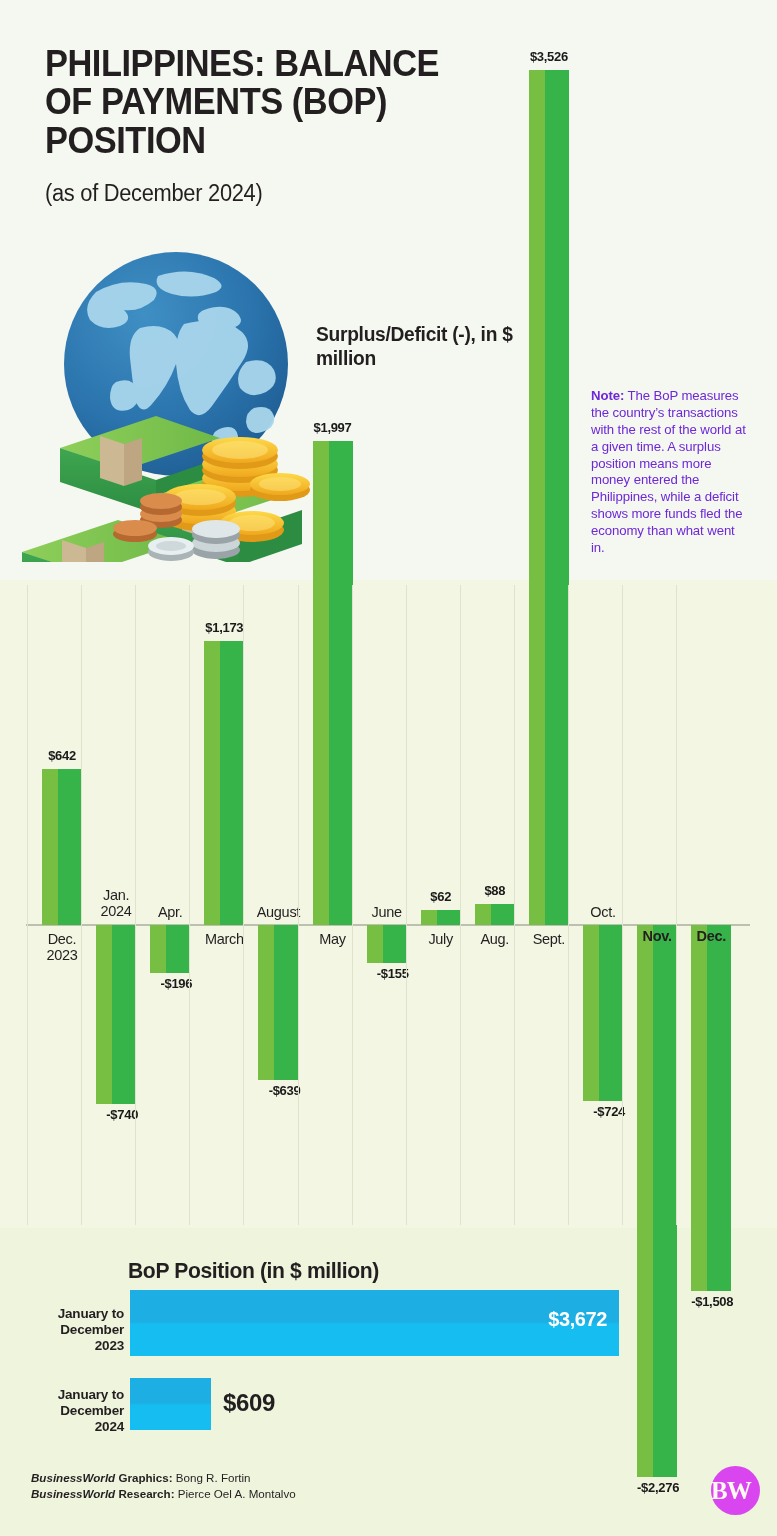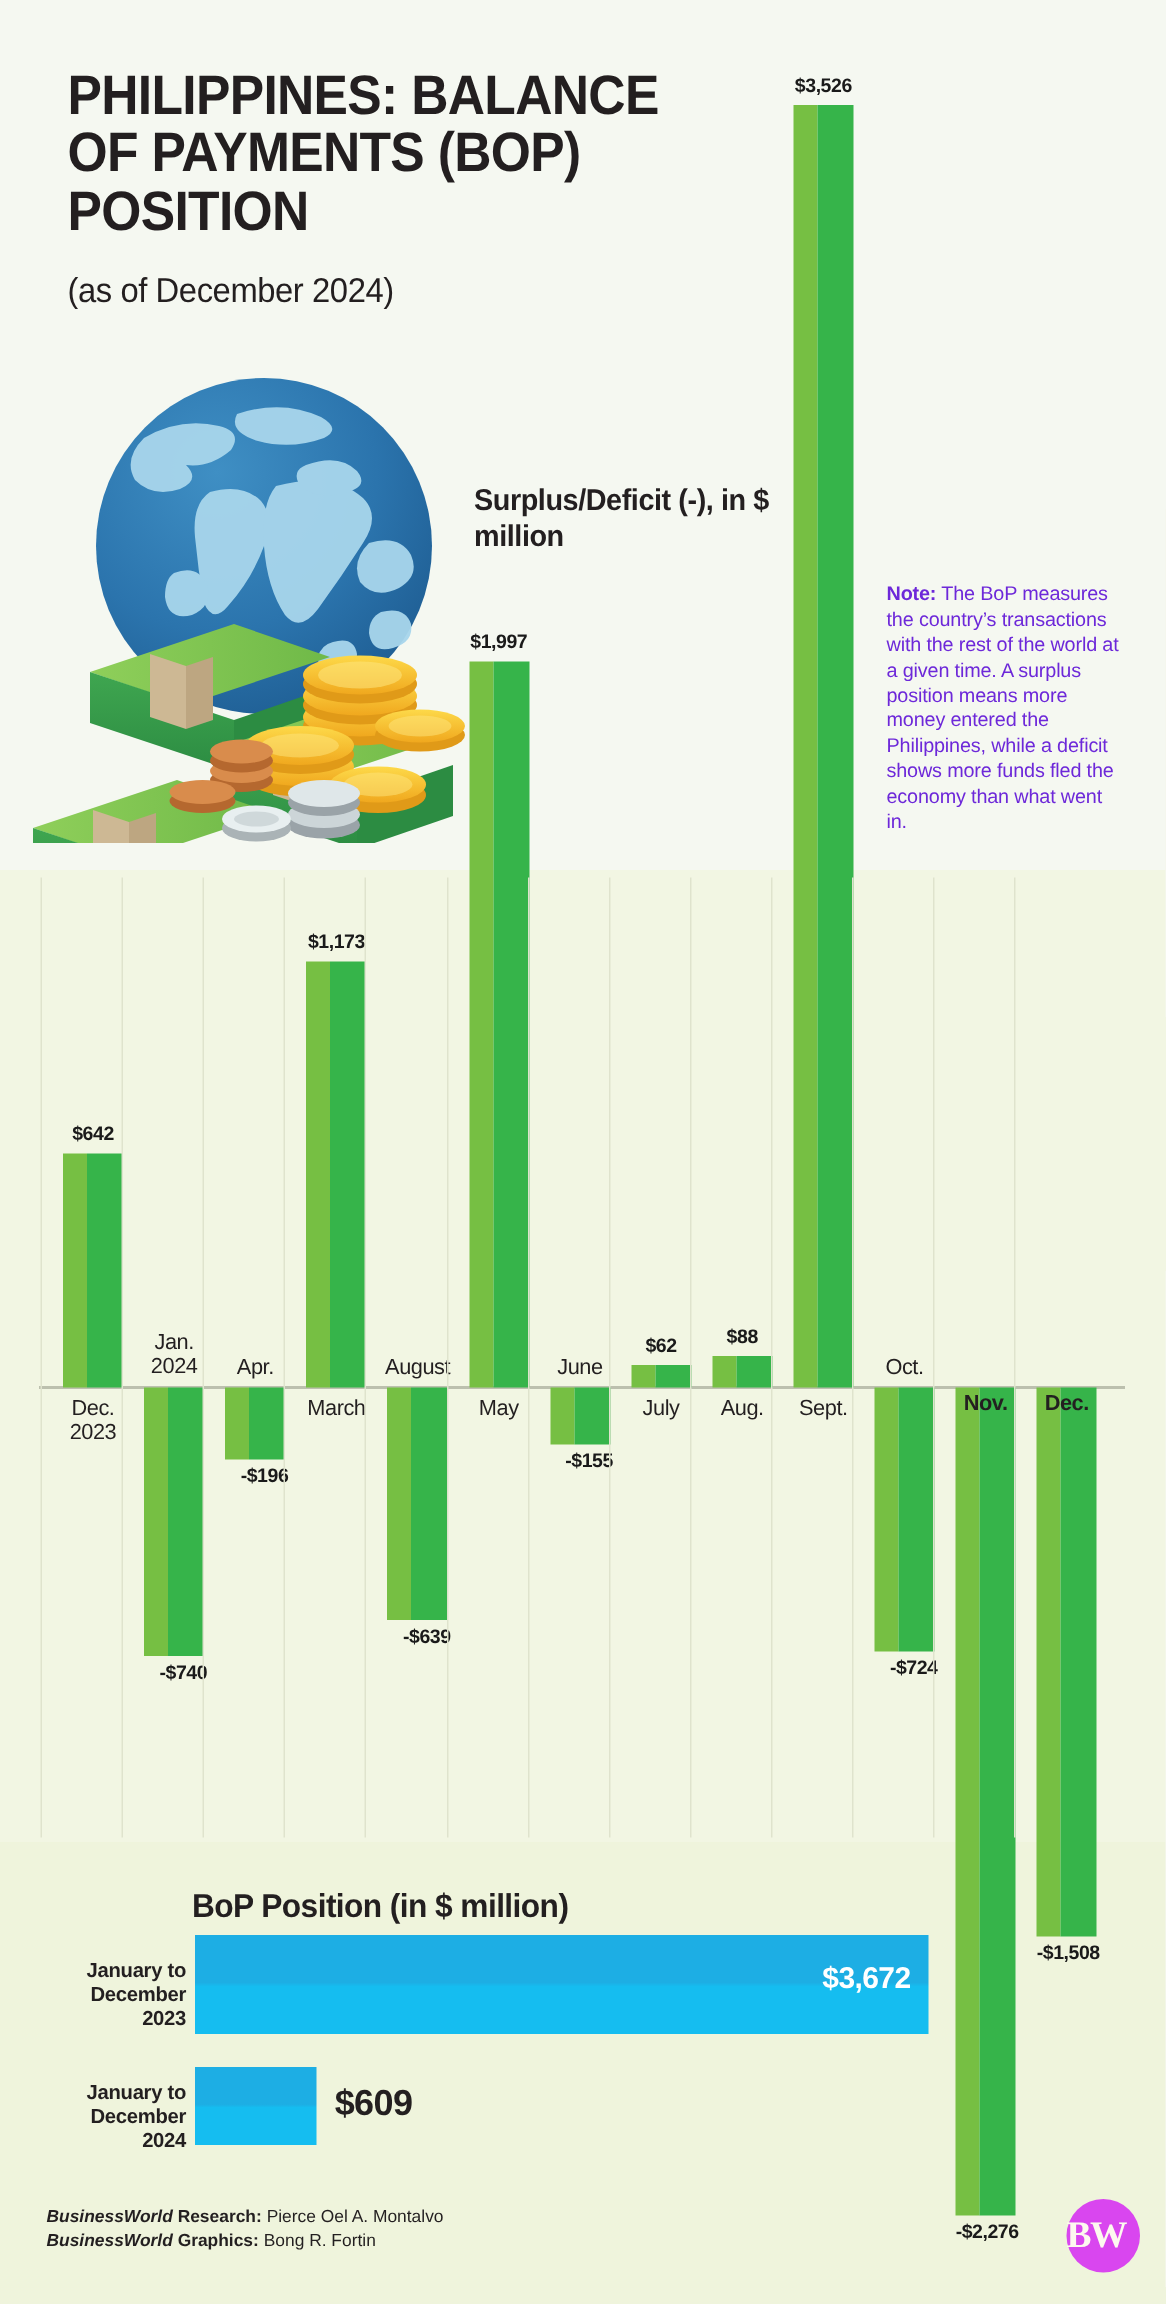--- a/index.html
+++ b/index.html
@@ -353,27 +353,27 @@
       <div class="bop-bar" style="left: 130px; top: 1290px; width: 489px; height: 66px;"></div>
       <div class="bop-val-in" style="left: 607px; transform: translateX(-100%); top: 1308px;">$3,672</div>
       <div class="bop-cat" style="top: 1387px; left: 30px; width: 94px;">January to<br>December 2024</div>
       <div class="bop-bar" style="left: 130px; top: 1378px; width: 81.1005px; height: 52px;"></div>
       <div class="bop-val-out" style="left: 223.1px; top: 1389px;">$609</div>
     </div>
 
   <div class="footer">
     <div>
       <i>BusinessWorld</i>
+      <b><span>Graphics</span>:</b>
+      <span>Bong R. Fortin</span>
+    </div>
+    <div>
+      <i>BusinessWorld</i>
       <b><span>Research</span>:</b>
       <span>Pierce Oel A. Montalvo</span>
     </div>
-    <div>
-      <i>BusinessWorld</i>
-      <b><span>Graphics</span>:</b>
-      <span>Bong R. Fortin</span>
-    </div>
   </div>
 
   <div class="logo">
     <span>BW</span>
   </div>
 
 </div>
 
 </body></html>

